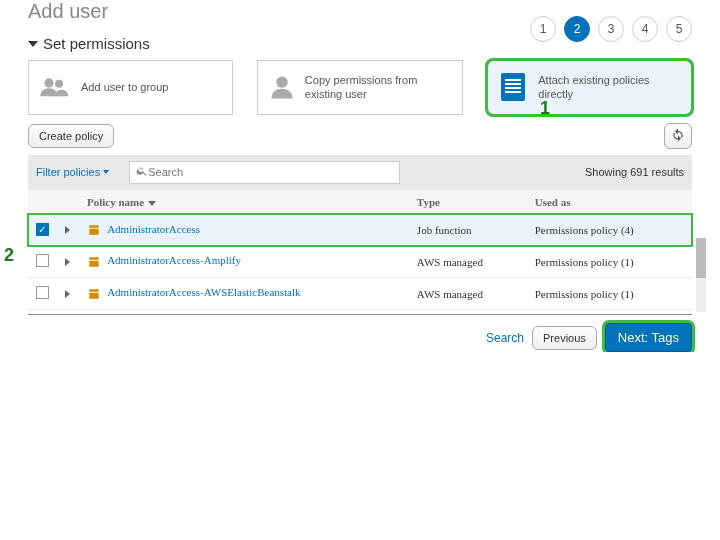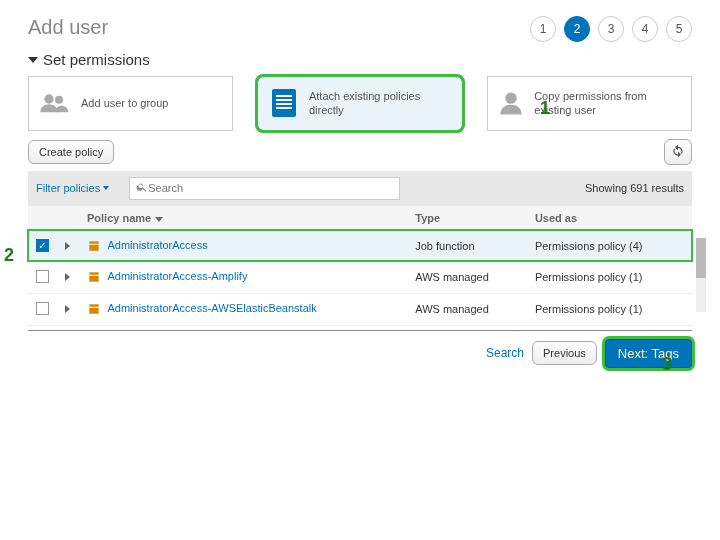--- a/index.html
+++ b/index.html
@@ -1,17 +1,17 @@
 <!DOCTYPE html>
 <html><head>
 <meta charset="utf-8">
 <style>
   * { box-sizing: border-box; margin: 0; padding: 0; }
   body { font-family: -apple-system, "Helvetica Neue", Arial, sans-serif; font-size: 12px; color: #333; background: #fff; width: 720px; }
-  .page { padding: 16px 28px; position: relative; }
+  .page { padding: 0 28px; position: relative; }
   .title { font-size: 20px; color: #888; font-weight: 400; margin-bottom: 10px; }
   .stepper { position: absolute; right: 28px; top: 16px; display: flex; gap: 8px; }
   .step { width: 26px; height: 26px; border-radius: 50%; display: flex; align-items: center; justify-content: center; font-size: 12px; border: 1px solid #ccc; color: #555; background: #fff; }
   .step.active { background: #0073bb; color: #fff; border-color: #0073bb; }
   .section-header { display: flex; align-items: center; gap: 5px; font-size: 15px; color: #333; margin: 12px 0 8px; }
   .caret-down { width: 0; height: 0; border-left: 5px solid transparent; border-right: 5px solid transparent; border-top: 6px solid #333; }
   .perm-opts { display: flex; gap: 24px; margin-bottom: 8px; }
   .perm-card { flex: 1; border: 1px solid #ccc; display: flex; align-items: center; padding: 12px 10px; gap: 10px; background: #fff; cursor: pointer; min-height: 54px; }
   .perm-card.selected { background: #eaf3fa; border: 1px solid #0073bb; }
   .perm-card.highlight { outline: 3px solid #3dbd3d; outline-offset: -1px; border-radius: 6px; }
@@ -22,21 +22,21 @@
   .icon-doc::before { content: ""; position: absolute; left: 4px; right: 4px; top: 6px; height: 2px; background: #fff; box-shadow: 0 4px 0 #fff, 0 8px 0 #fff, 0 12px 0 #fff; }
   .toolbar-row { display: flex; justify-content: space-between; align-items: center; margin-bottom: 6px; }
   .btn { border: 1px solid #aaa; background: linear-gradient(#fdfdfd,#eee); padding: 5px 10px; font-size: 11px; color: #333; cursor: pointer; border-radius: 6px; }
   .btn-icon { width: 28px; height: 26px; display:flex; align-items:center; justify-content:center; }
   .filter-bar { background: #e8e8e8; padding: 6px 8px; display: flex; align-items: center; gap: 20px; position: relative; }
   .filter-link { color: #0073bb; font-size: 11px; display: flex; align-items: center; gap: 3px; cursor: pointer; }
   .chev-down-sm { width:0; height:0; border-left:3px solid transparent; border-right:3px solid transparent; border-top:4px solid #0073bb; }
   .search-wrap { background: #fff; border: 1px solid #ccc; display: flex; align-items: center; padding: 3px 6px; width: 271px; }
   .search-wrap input { border: none; outline: none; font-size: 11px; width: 100%; }
   .results-count { margin-left: auto; font-size: 11px; color: #333; }
-  .table { width: 100%; border-collapse: collapse; }
+  .table { width: 100%; border-collapse: collapse; font-family: Liberation Serif, serif; }
   .thead th { text-align: left; font-size: 11px; color: #666; font-weight: 600; padding: 6px 8px; background: #f5f5f5; border-bottom: 1px solid #ddd; }
   .col-check { width: 28px; }
   .col-caret { width: 22px; }
   .table tr.data td { padding: 8px; font-size: 11px; border-bottom: 1px solid #eee; background: #fff; }
   .table tr.data.selected td { background: #eaf3fa; }
   .row-highlight { outline: 2px solid #3dbd3d; outline-offset: -1px; }
   .caret-right { width:0; height:0; border-top:4px solid transparent; border-bottom:4px solid transparent; border-left:5px solid #666; display:inline-block; }
   .chk { width: 13px; height: 13px; border: 1px solid #999; display: inline-flex; align-items:center; justify-content:center; background: #fff; }
   .chk.checked { background: #0073bb; border-color:#0073bb; color:#fff; font-size:10px; }
   .policy-icon { width: 14px; height: 14px; display:inline-block; vertical-align: middle; margin-right: 4px; }
@@ -78,34 +78,34 @@
       <span class="perm-icon icon-users">
         <svg viewBox="0 0 48 32" width="32" height="22">
             <circle cx="15" cy="10" r="7"></circle>
             <circle cx="30" cy="11" r="6"></circle>
             <path d="M2 30c0-8 6-12 13-12s13 4 13 12z"></path>
             <path d="M24 30c0-7 5-10 10-10s10 3 10 10z"></path>
           </svg>
       </span>
       <span class="perm-label">Add user to group</span>
     </div>
-    <div class="perm-card selected highlight">
-      <span class="perm-icon">
-          <span class="icon-doc"></span>
-        </span>
-      <span class="perm-label">Attach existing policies directly</span>
-    </div>
     <div class="perm-card">
       <span class="perm-icon icon-user">
         <svg viewBox="0 0 32 32" width="26" height="26">
             <circle cx="16" cy="10" r="7"></circle>
             <path d="M3 30c0-8 6-12 13-12s13 4 13 12z"></path>
           </svg>
       </span>
       <span class="perm-label">Copy permissions from existing user</span>
+    </div>
+    <div class="perm-card selected highlight">
+      <span class="perm-icon">
+          <span class="icon-doc"></span>
+        </span>
+      <span class="perm-label">Attach existing policies directly</span>
     </div>
   </div>
   <span class="annot" style="left:540px; top:98px;">1</span>
 
   <div class="toolbar-row">
     <button class="btn">Create policy</button>
     <button class="btn btn-icon">
       <span class="refresh-icon"><svg viewBox="0 0 24 24">
             <path d="M12 4V1L7 6l5 5V7c3.3 0 6 2.7 6 6 0 1-.3 2-.7 2.8l1.5 1.5C19.5 16 20 14.6 20 13c0-4.4-3.6-8-8-8zm0 14c-3.3 0-6-2.7-6-6 0-1 .3-2 .7-2.8L5.2 7.7C4.5 9 4 10.4 4 12c0 4.4 3.6 8 8 8v3l5-5-5-5v3z"></path>
           </svg></span>

